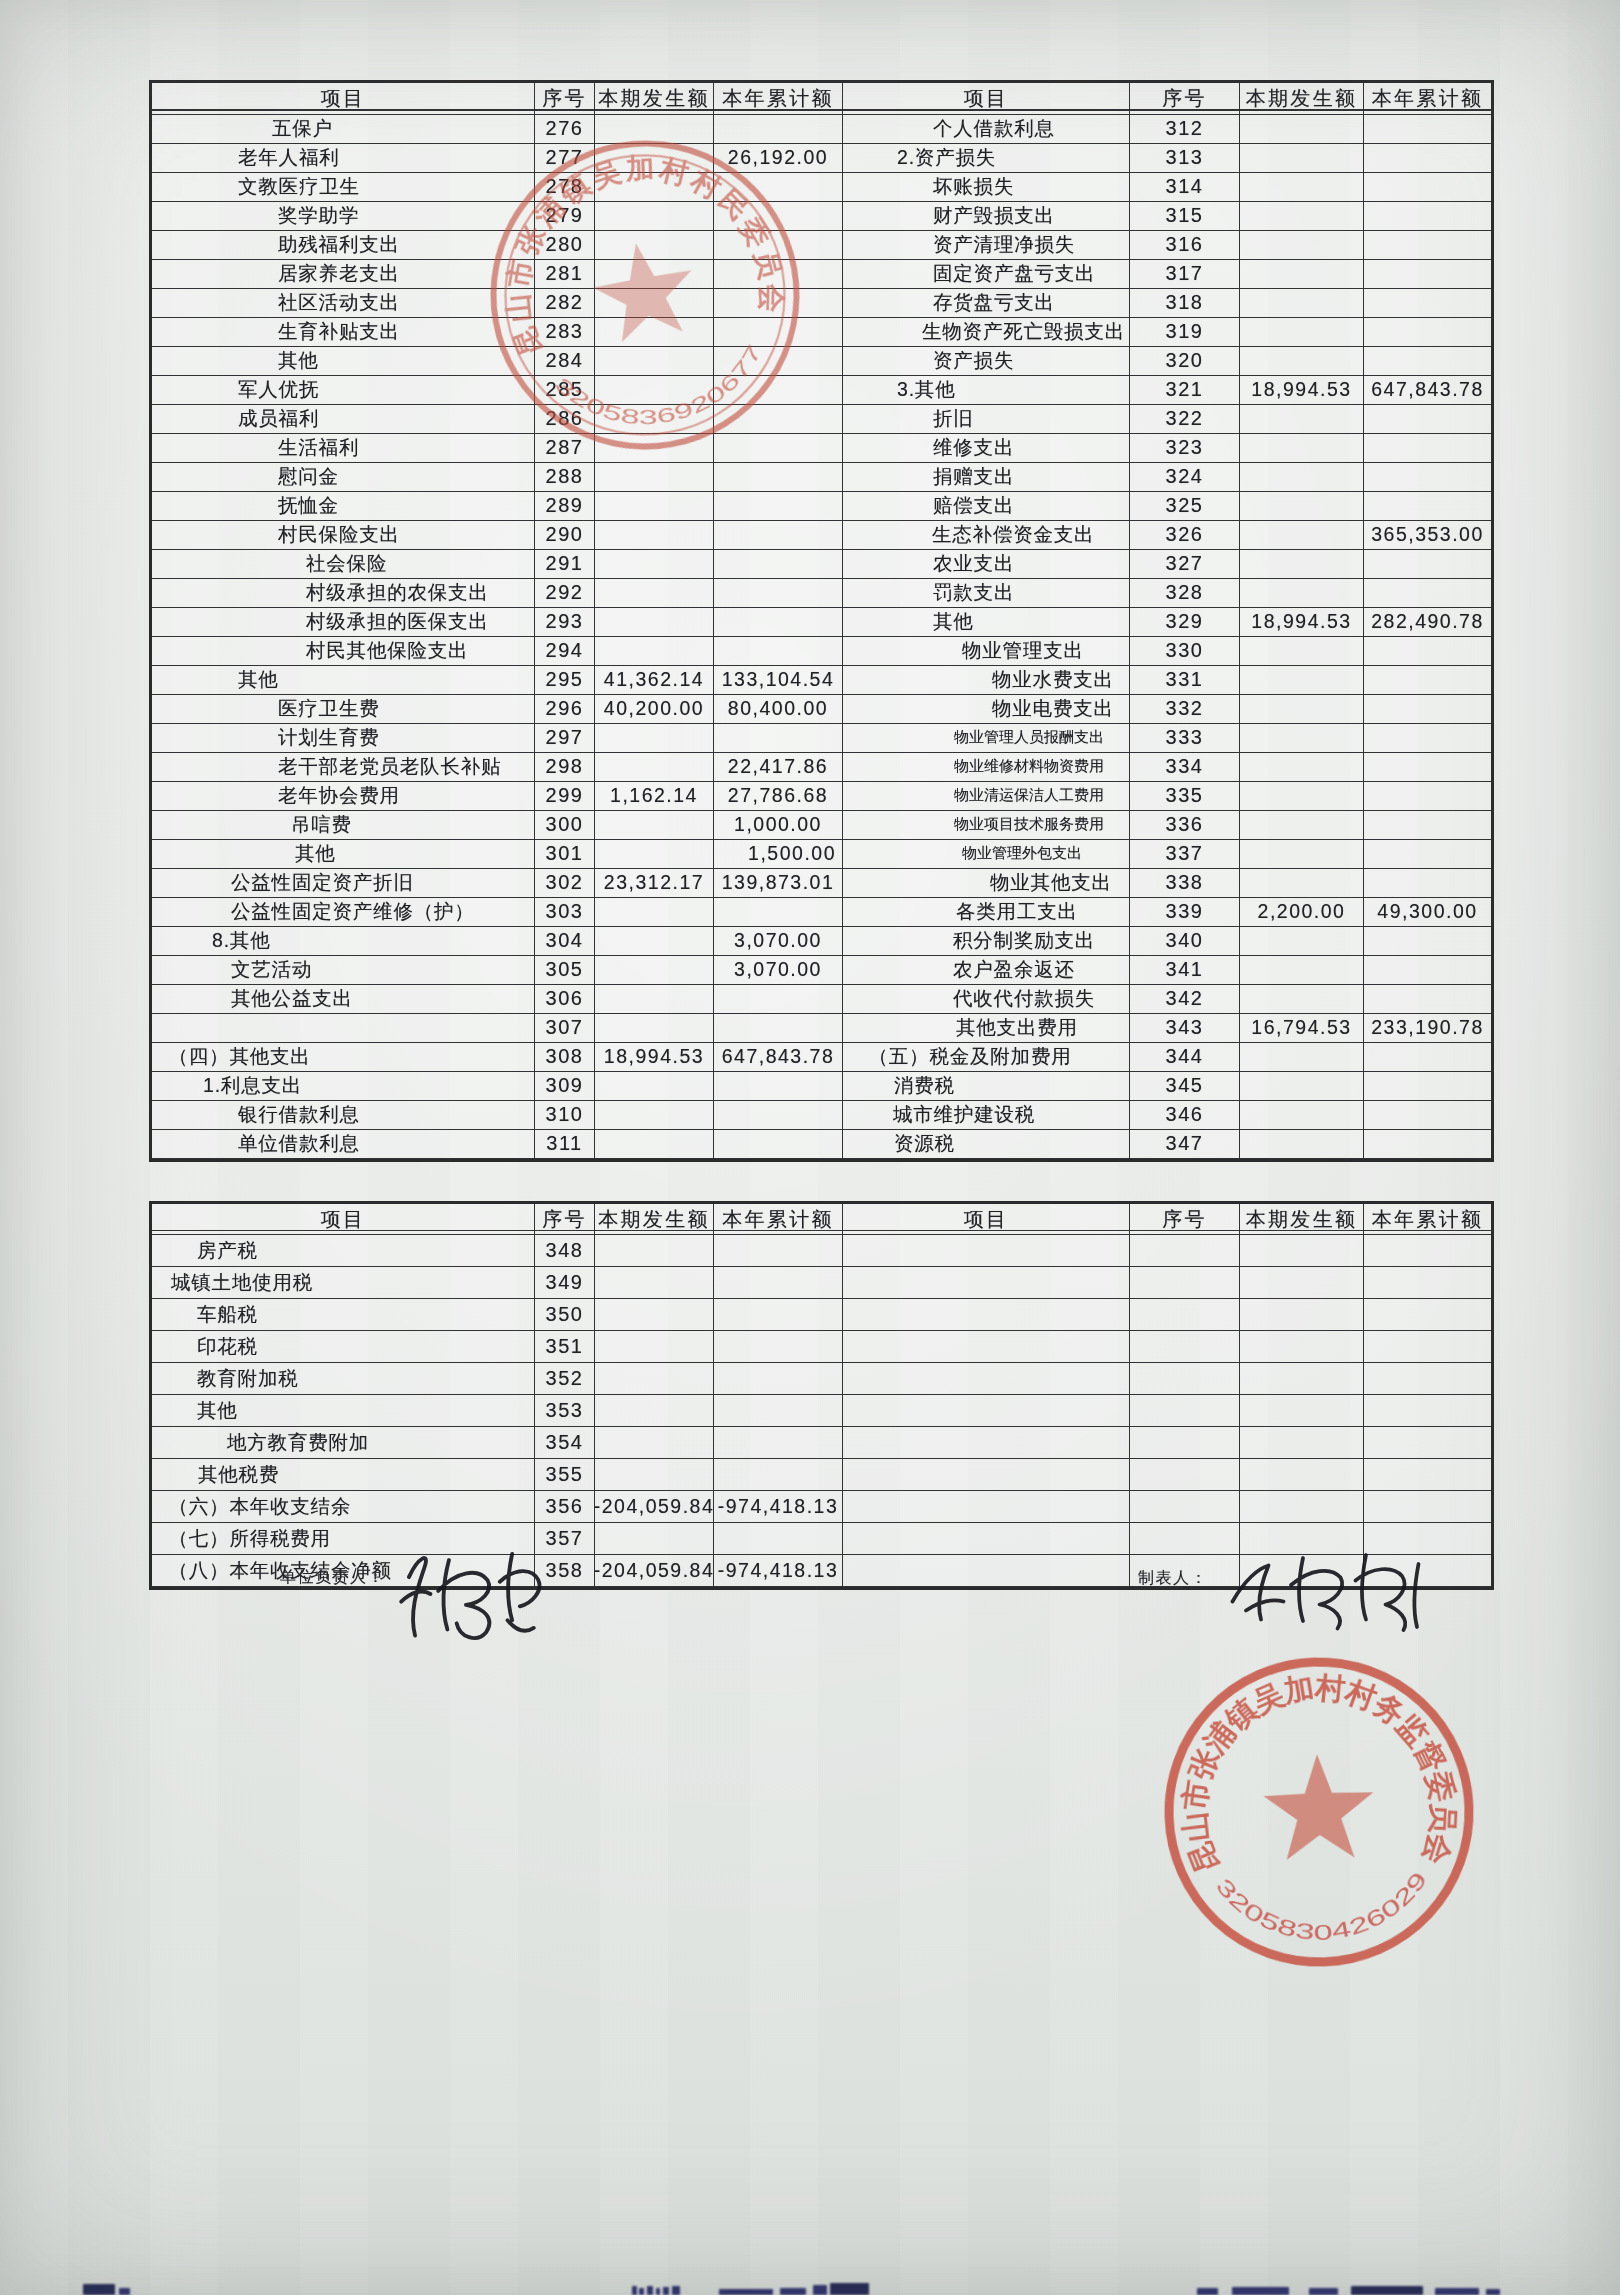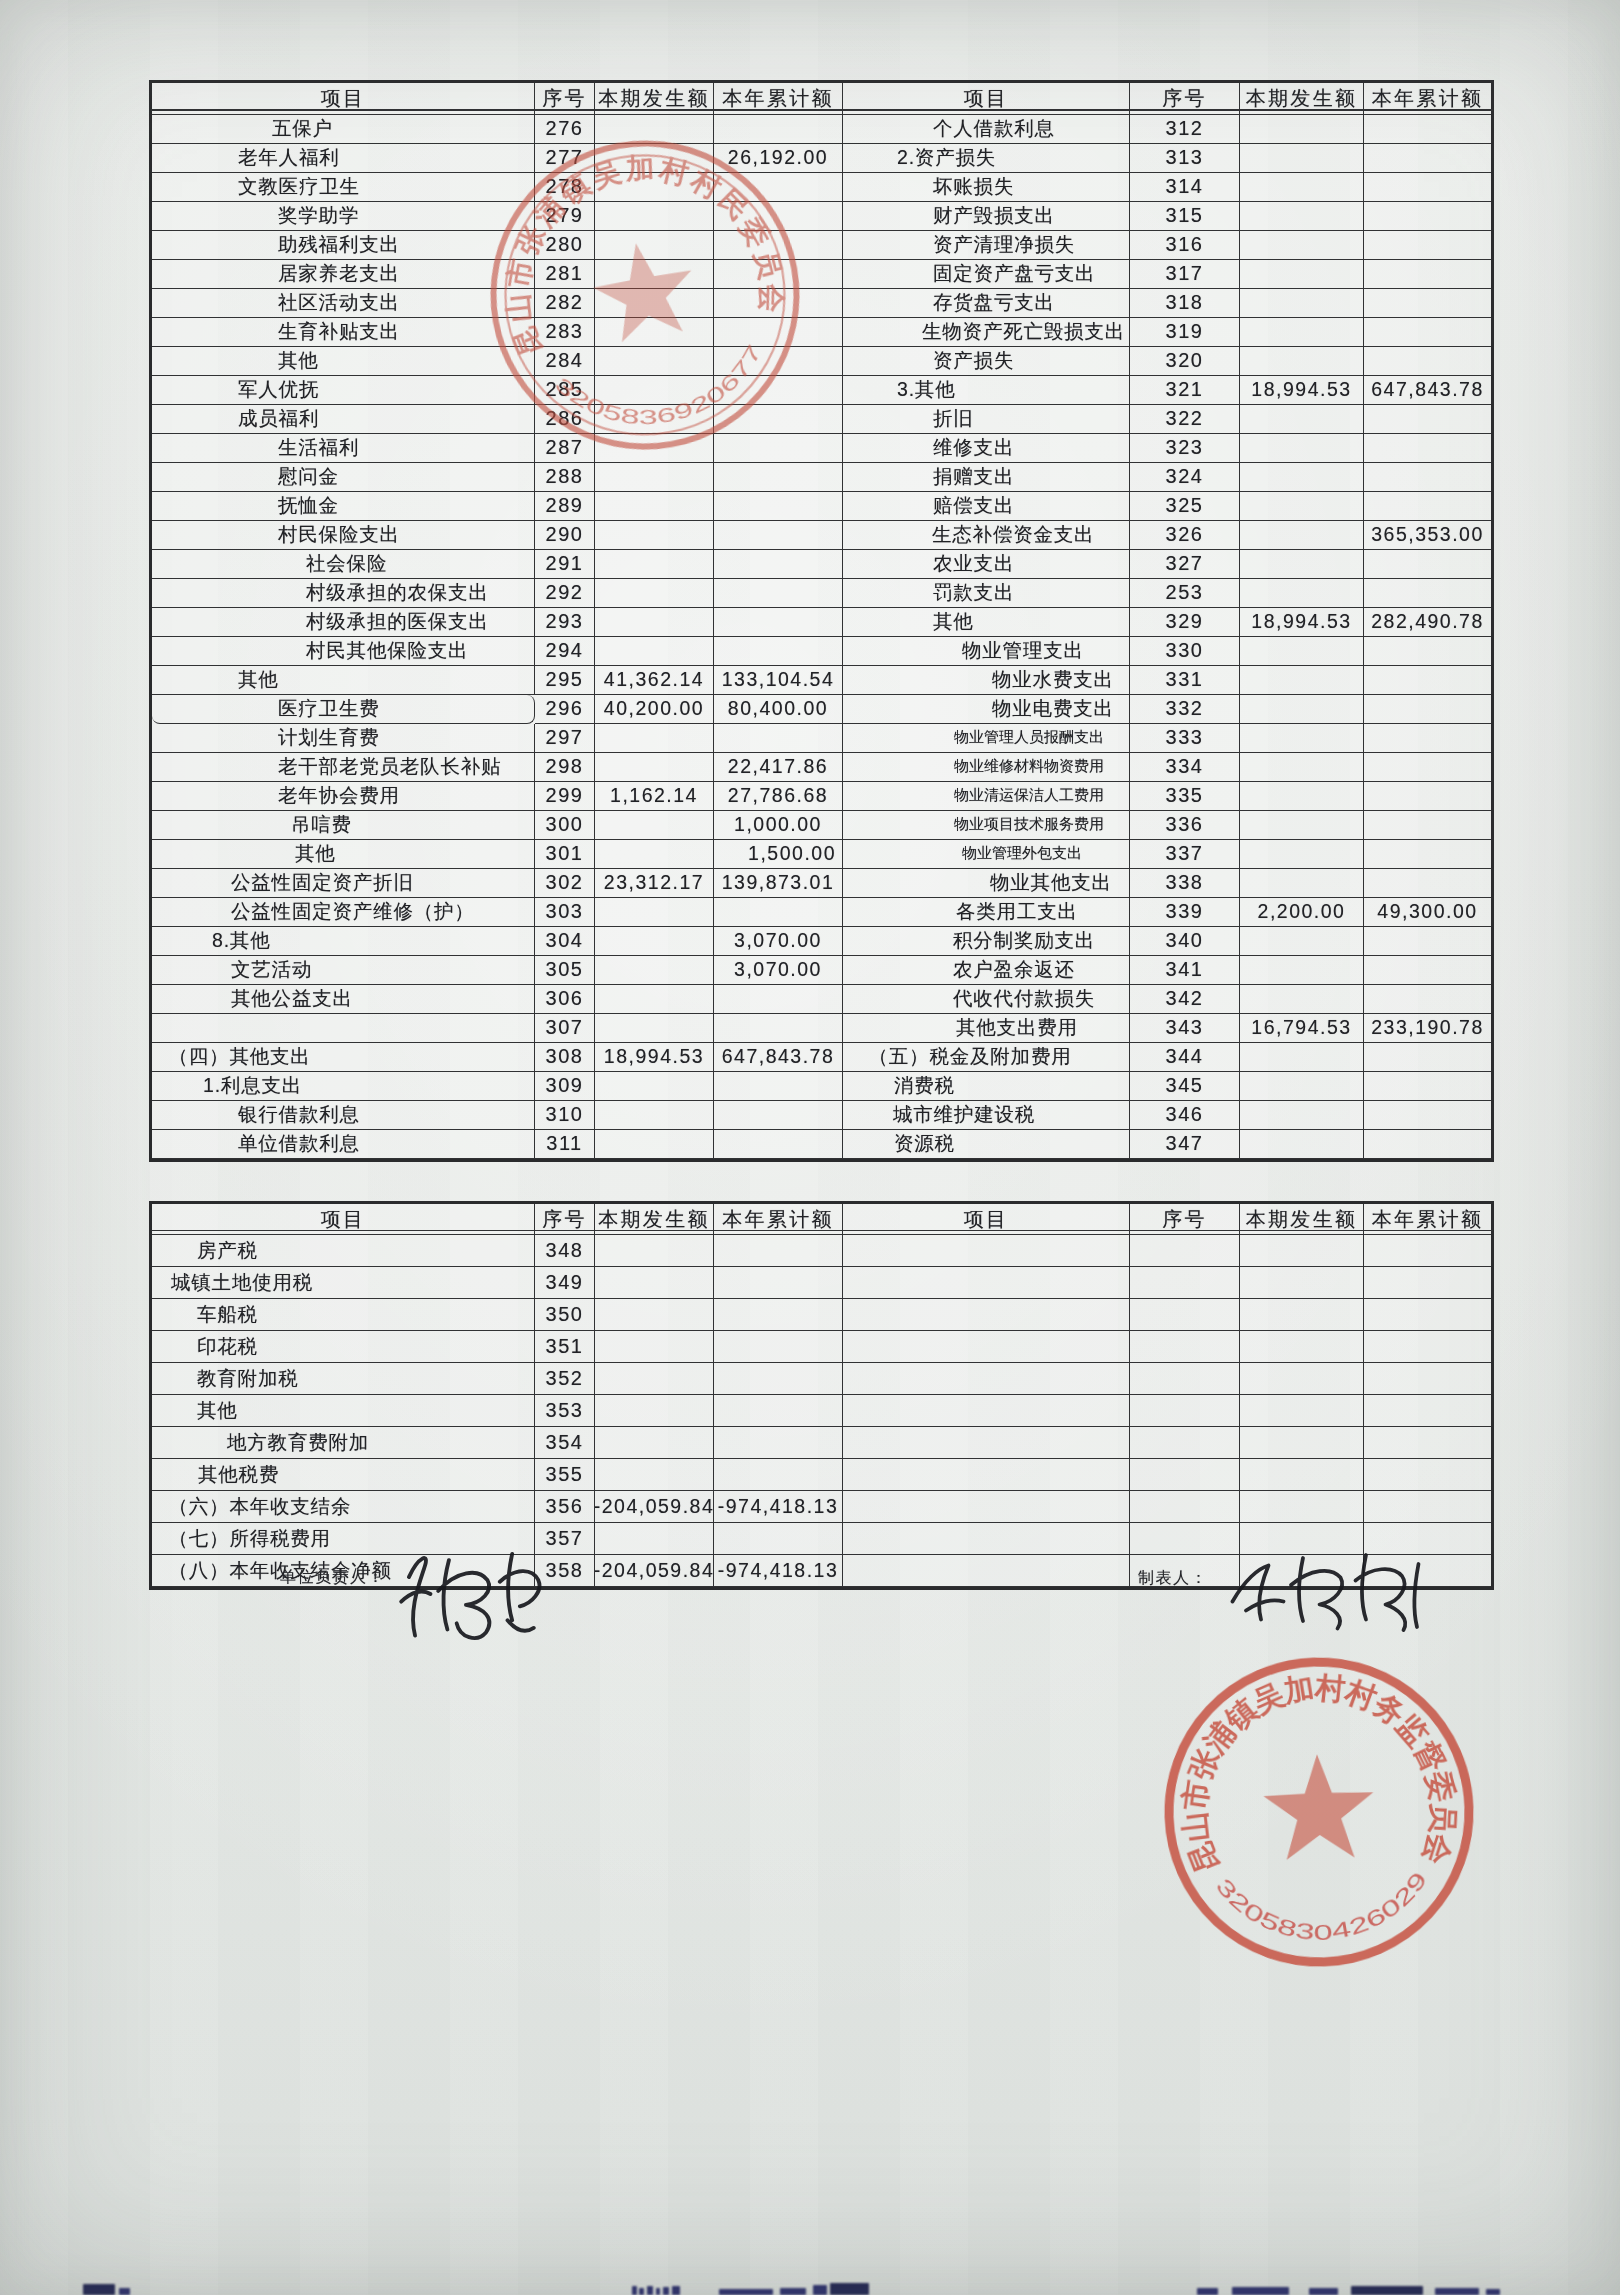--- a/index.html
+++ b/index.html
@@ -191,21 +191,21 @@
       <div class="cell c-amt"></div>
       <div class="cell c-item" style="padding-left: 90px;">农业支出</div>
       <div class="cell c-no">327</div>
       <div class="cell c-amt"></div>
       <div class="cell c-amt"></div>
       <div class="cell c-item" style="padding-left: 154px;">村级承担的农保支出</div>
       <div class="cell c-no">292</div>
       <div class="cell c-amt"></div>
       <div class="cell c-amt"></div>
       <div class="cell c-item" style="padding-left: 90px;">罚款支出</div>
-      <div class="cell c-no">253</div>
+      <div class="cell c-no">328</div>
       <div class="cell c-amt"></div>
       <div class="cell c-amt"></div>
       <div class="cell c-item" style="padding-left: 154px;">村级承担的医保支出</div>
       <div class="cell c-no">293</div>
       <div class="cell c-amt"></div>
       <div class="cell c-amt"></div>
       <div class="cell c-item" style="padding-left: 90px;">其他</div>
       <div class="cell c-no">329</div>
       <div class="cell c-amt">18,994.53</div>
       <div class="cell c-amt">282,490.78</div>
@@ -218,21 +218,21 @@
       <div class="cell c-amt"></div>
       <div class="cell c-amt"></div>
       <div class="cell c-item" style="padding-left: 86px;">其他</div>
       <div class="cell c-no">295</div>
       <div class="cell c-amt">41,362.14</div>
       <div class="cell c-amt">133,104.54</div>
       <div class="cell c-item" style="padding-left: 149px;">物业水费支出</div>
       <div class="cell c-no">331</div>
       <div class="cell c-amt"></div>
       <div class="cell c-amt"></div>
-      <div class="cell c-item" style="padding-left: 126px; border-radius: 8px;">医疗卫生费</div>
+      <div class="cell c-item" style="padding-left: 126px;">医疗卫生费</div>
       <div class="cell c-no">296</div>
       <div class="cell c-amt">40,200.00</div>
       <div class="cell c-amt">80,400.00</div>
       <div class="cell c-item" style="padding-left: 149px;">物业电费支出</div>
       <div class="cell c-no">332</div>
       <div class="cell c-amt"></div>
       <div class="cell c-amt"></div>
       <div class="cell c-item" style="padding-left: 126px;">计划生育费</div>
       <div class="cell c-no">297</div>
       <div class="cell c-amt"></div>

